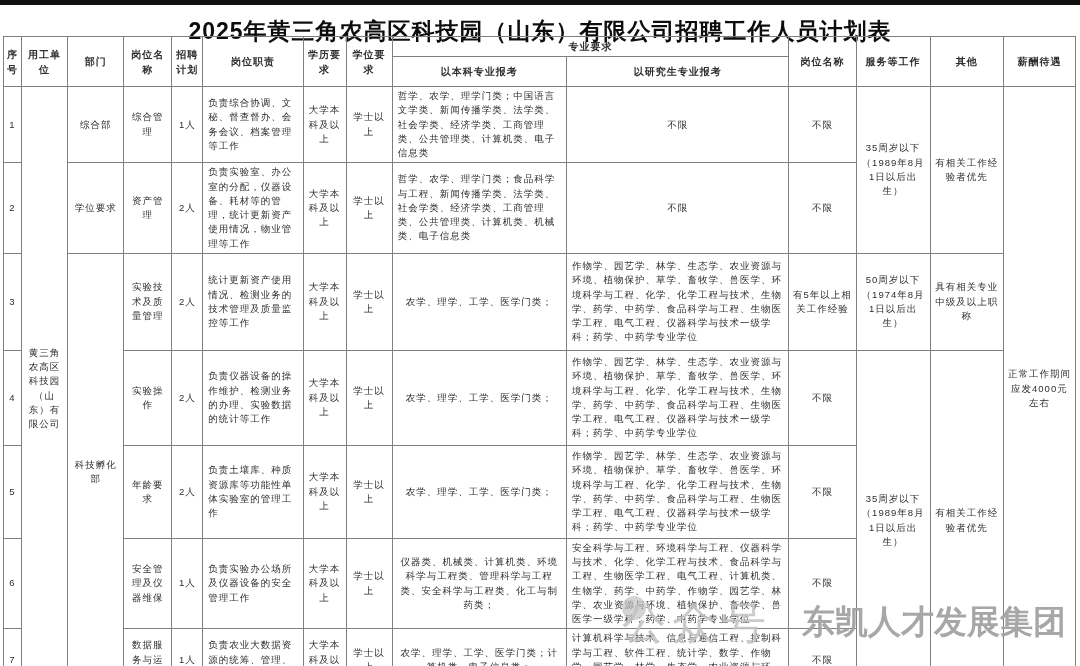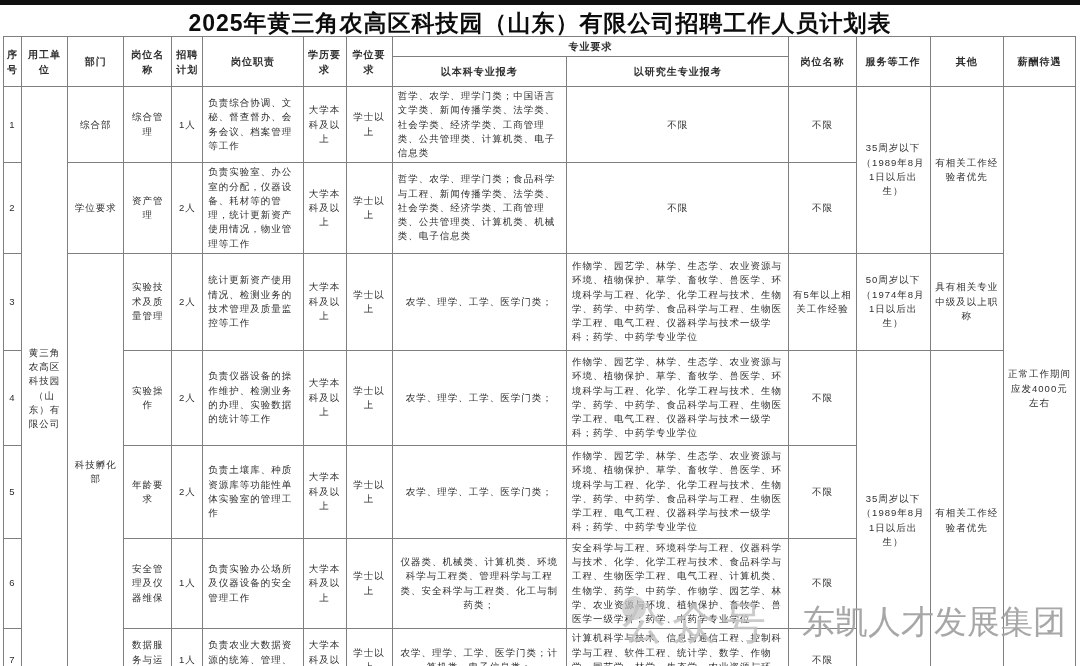--- a/index.html
+++ b/index.html
@@ -3,21 +3,21 @@
 <meta charset="utf-8">
 <style>
   html,body{margin:0;padding:0;}
   body{
     width:1080px;height:666px;position:relative;overflow:hidden;
     background:#ffffff;color:#2b2b2b;
     font-family:"Liberation Sans","DejaVu Sans",sans-serif;
   }
   .topbar{position:absolute;top:0;left:0;width:1080px;height:5px;background:#101010;}
   .title{
-    position:absolute;top:8px;left:0;width:1080px;text-align:center;
+    position:absolute;top:16px;left:0;width:1080px;text-align:center;
     font-size:23px;font-weight:bold;color:#0d0d0d;letter-spacing:1px;
   }
   table.plan{
     position:absolute;top:36px;left:3px;width:1073px;
     border-collapse:collapse;table-layout:fixed;
     font-size:9.5px;color:#2e2e2e;
     border-bottom:3px solid #000;
   }
   .plan th,.plan td{
     border:1px solid #7f7f7f;
@@ -32,21 +32,21 @@
   tr.r1{height:60px;}
   tr.r2{height:80px;}
   tr.r3{height:97px;}
   tr.r4{height:95px;}
   tr.r5{height:93px;}
   tr.r6{height:82px;}
   tr.r7{height:61px;}
   .wm{position:absolute;pointer-events:none;}
   .wm-circle{left:622px;top:596px;width:24px;height:24px;border-radius:50%;background:#bdbdbd;opacity:.65;}
   .wm-badge{left:622px;top:594px;font-size:44px;color:#c3c3c3;letter-spacing:6px;opacity:.85;font-weight:normal;}
-  .wm-brand{left:802px;top:600px;font-size:33px;color:#a3a3a3;letter-spacing:0px;opacity:.95;font-weight:normal;}
+  .wm-brand{left:802px;top:600px;font-size:33px;color:#a3a3a3;letter-spacing:0px;opacity:.95;font-weight:bold;}
 </style>
 </head>
 <body>
 
 <div class="topbar"></div>
 <div class="title">2025年黄三角农高区科技园（山东）有限公司招聘工作人员计划表</div>
 
 <table class="plan">
   <colgroup>
     <col style="width:18px">

